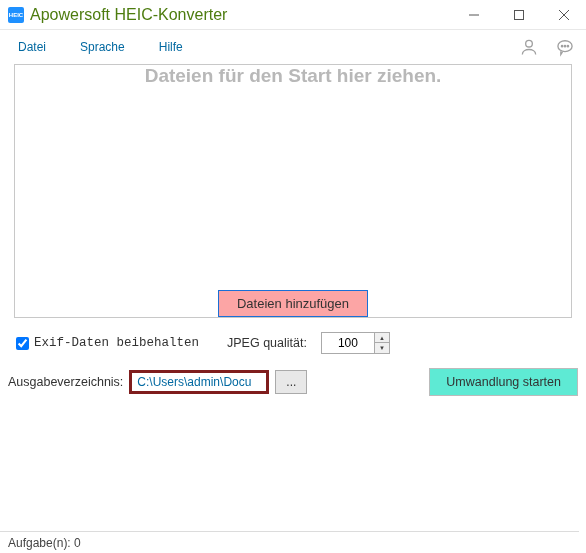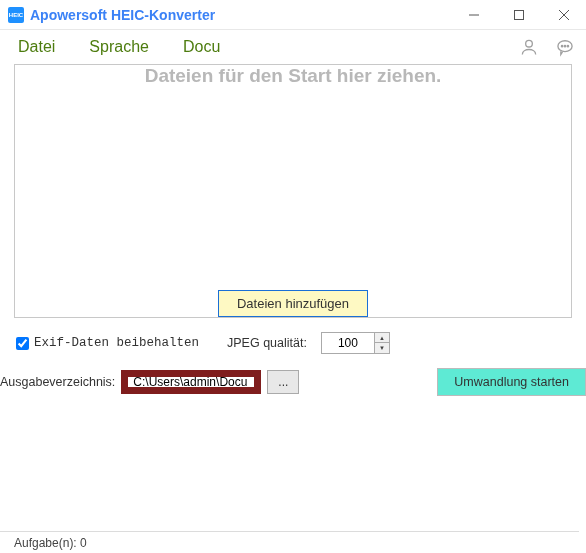--- a/index.html
+++ b/index.html
@@ -1,46 +1,46 @@
 <!DOCTYPE html>
 <html><head>
 <meta charset="utf-8">
 <style>
 * { box-sizing: border-box; margin: 0; padding: 0; }
 body { font-family: "Segoe UI", Tahoma, sans-serif; font-size: 12px; background: #fff; width: 586px; height: 553px; overflow: hidden; position: relative; }
 .titlebar { height: 30px; display: flex; align-items: center; padding: 0 0 0 8px; border-bottom: 1px solid #e8e8e8; }
 .app-icon { width: 16px; height: 16px; background: #1e90ff; border-radius: 2px; margin-right: 6px; display: flex; align-items: center; justify-content: center; color: #fff; font-size: 6px; font-weight: bold; }
-.title-text { color: #3b82f6; font-size: 14px; flex: 1; font-weight: bold; }
+.title-text { color: #4d7c0f; font-size: 16px; flex: 1; }
 .win-controls { display: flex; height: 100%; }
 .win-btn { width: 45px; height: 100%; display: flex; align-items: center; justify-content: center; color: #555; cursor: pointer; }
 .win-btn svg { width: 10px; height: 10px; }
 .menubar { height: 34px; display: flex; align-items: center; padding: 0 8px; }
-.menu-item { padding: 4px 10px; margin-right: 14px; color: #4d7c0f; font-size: 16px; cursor: pointer; }
+.menu-item { padding: 4px 10px; margin-right: 14px; color: #0369a1; font-size: 12px; cursor: pointer; }
 .menubar-spacer { flex: 1; }
 .toolbar-icon { width: 26px; height: 26px; display: flex; align-items: center; justify-content: center; margin-left: 10px; color: #a0a0a0; cursor: pointer; }
 .toolbar-icon svg { width: 20px; height: 20px; }
 .dropzone { margin: 0 14px; border: 1px solid #c8c8c8; height: 254px; display: flex; flex-direction: column; align-items: center; justify-content: space-between; }
 .drop-text { color: #b8b8b8; font-size: 19px; font-weight: bold; margin-bottom: 22px; }
-.add-btn { padding: 5px 18px; border: 1px solid #1a6fd6; background: #fef9c3; color: #333; font-size: 13px; cursor: pointer; }
+.add-btn { padding: 5px 18px; border: 1px solid #1a6fd6; background: #fca5a5; color: #333; font-size: 13px; cursor: pointer; }
 .options-row { display: flex; align-items: center; padding: 14px 16px 8px; gap: 8px; }
 .checkbox-wrap { display: flex; align-items: center; gap: 5px; }
 .checkbox-wrap input { width: 13px; height: 13px; }
 .checkbox-label { color: #333; font-size: 12.5px; font-family: Liberation Mono, monospace; }
 .quality-label { margin-left: 20px; color: #333; font-size: 12.5px; }
 .quality-input { display: flex; align-items: center; border: 1px solid #aaa; height: 22px; margin-left: 6px; }
 .quality-input input { border: none; width: 52px; text-align: center; font-size: 12px; outline: none; }
 .spinner { display: flex; flex-direction: column; border-left: 1px solid #aaa; }
 .sp-btn { width: 14px; height: 10px; display: flex; align-items: center; justify-content: center; font-size: 6px; cursor: pointer; background: #f0f0f0; color: #444; }
 .sp-btn:first-child { border-bottom: 1px solid #aaa; }
-.output-row { display: flex; align-items: center; padding: 6px 0 12px; gap: 6px; }
+.output-row { display: flex; align-items: center; padding: 6px 8px 12px; gap: 6px; }
 .output-label { color: #333; font-size: 12.5px; }
-.path-input { border: 7px solid #7f1d1d; height: 24px; padding: 0 5px; width: 140px; font-size: 12px; color: #000000; }
+.path-input { border: 3px solid #7f1d1d; height: 24px; padding: 0 5px; width: 140px; font-size: 12px; color: #0369a1; }
 .btn-small { height: 24px; border: 1px solid #aaa; background: #e8e8e8; padding: 0 10px; font-size: 12px; cursor: pointer; color: #333; }
 .btn-primary { height: 28px; border: 1px solid #bbb; background: #5eead4; padding: 0 16px; font-size: 12.5px; cursor: pointer; margin-left: auto; color: #333; }
-.statusbar { position: absolute; bottom: 0; left: 0; right: 7px; height: 22px; border-top: 1px solid #dcdcdc; display: flex; align-items: center; padding: 0 14px; color: #444; font-size: 12px; }
+.statusbar { position: absolute; bottom: 0; left: 0; right: 7px; height: 22px; border-top: 1px solid #dcdcdc; display: flex; align-items: center; padding: 0 8px; color: #444; font-size: 12px; }
 </style>
 </head>
 <body>
 
 <div class="titlebar">
   <div class="app-icon">HEIC</div>
   <div class="title-text">Apowersoft HEIC-Konverter</div>
   <div class="win-controls">
     <div class="win-btn">
       <svg viewBox="0 0 10 10">
@@ -57,21 +57,21 @@
           <line x1="0" y1="0" x2="10" y2="10" stroke="#555" stroke-width="1"></line>
           <line x1="10" y1="0" x2="0" y2="10" stroke="#555" stroke-width="1"></line>
         </svg>
     </div>
   </div>
 </div>
 
 <div class="menubar">
   <div class="menu-item">Datei</div>
   <div class="menu-item">Sprache</div>
-  <div class="menu-item">Docu</div>
+  <div class="menu-item">Hilfe</div>
   <div class="menubar-spacer"></div>
   <div class="toolbar-icon">
     <svg viewBox="0 0 24 24" fill="none" stroke="currentColor" stroke-width="1.6">
         <circle cx="12" cy="8" r="4"></circle>
         <path d="M4 21c0-4 4-6 8-6s8 2 8 6"></path>
       </svg>
   </div>
   <div class="toolbar-icon">
     <svg viewBox="0 0 24 24" fill="none" stroke="currentColor" stroke-width="1.6">
         <ellipse cx="12" cy="11" rx="8.5" ry="6.5"></ellipse>

